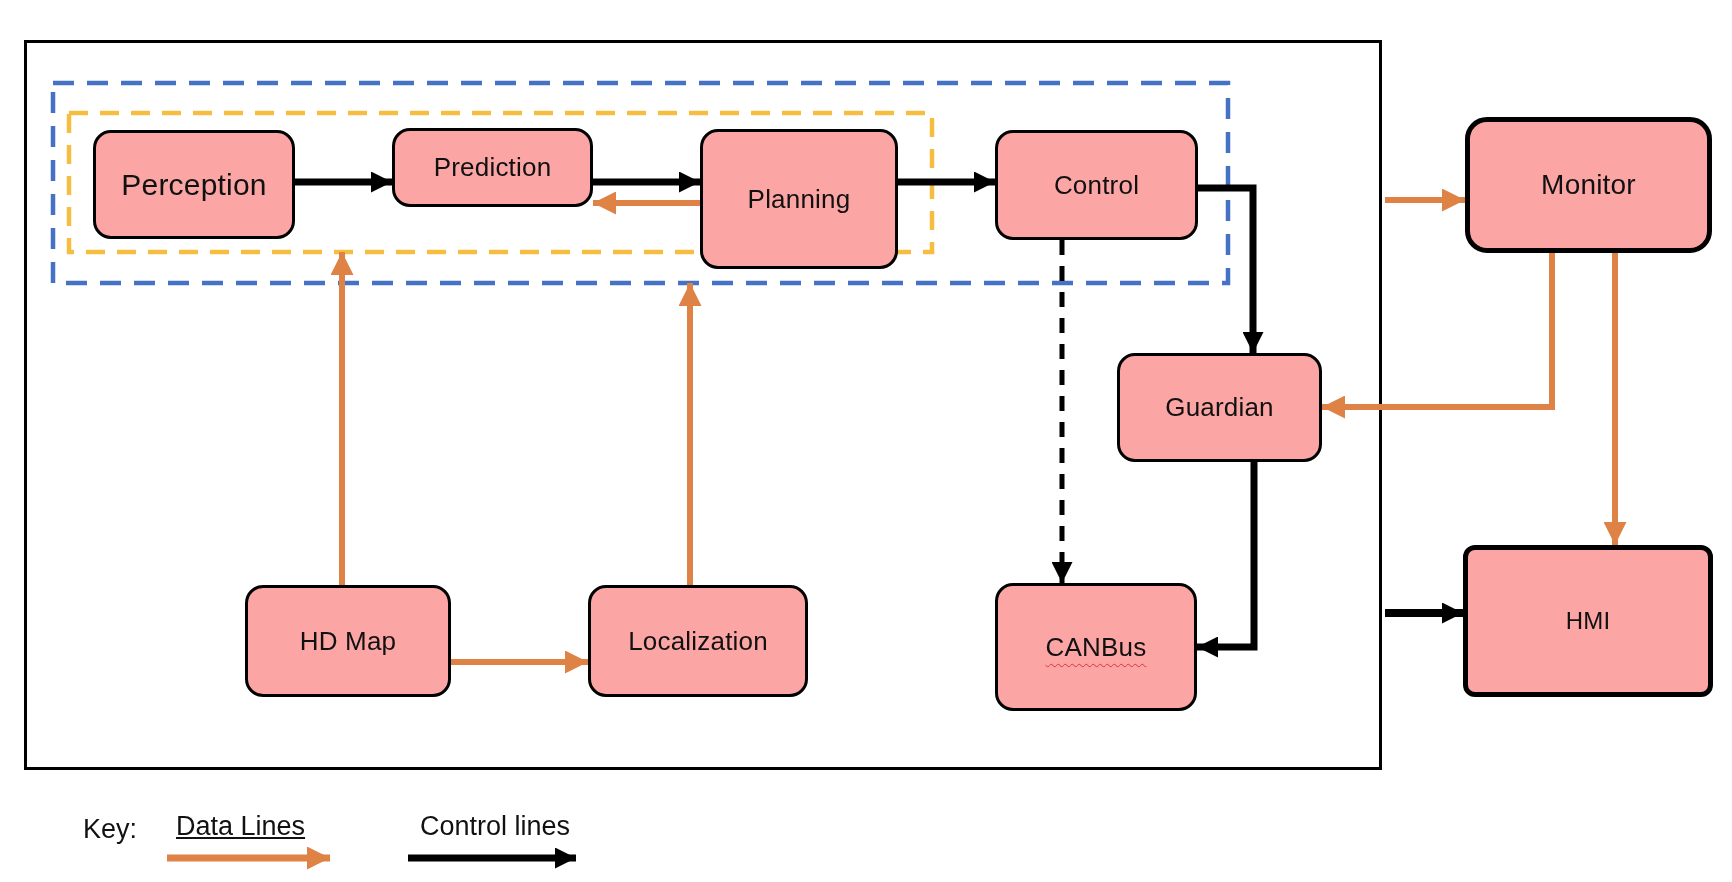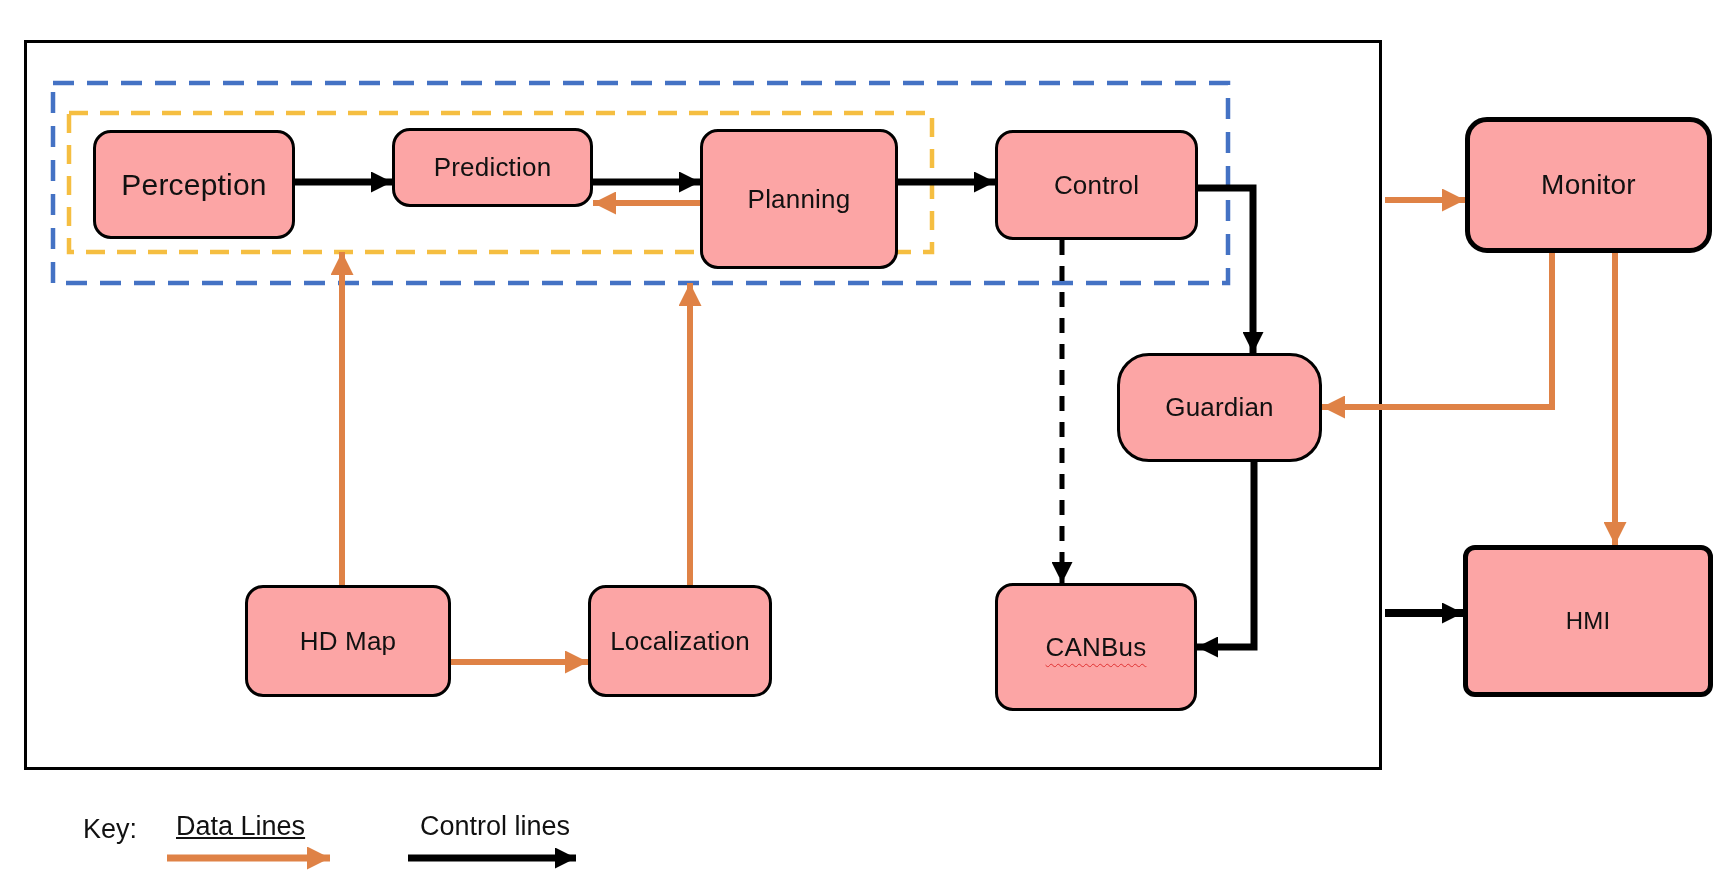--- a/index.html
+++ b/index.html
@@ -18,24 +18,24 @@
   
   .node{
     position:absolute;display:flex;align-items:center;justify-content:center;
     background:#fca5a5;border:3px solid #000;border-radius:18px;box-sizing:border-box;
     color:#111;font-size:26px;letter-spacing:0.2px;text-align:center;z-index:10;
   }
   .node-perception{left:93px;top:130px;width:202px;height:109px;font-size:30px;}
   .node-prediction{left:392px;top:128px;width:201px;height:79px;}
   .node-planning{left:700px;top:129px;width:198px;height:140px;}
   .node-control{left:995px;top:130px;width:203px;height:110px;}
-  .node-guardian{left:1117px;top:353px;width:205px;height:109px;border-radius:32px;}
+  .node-guardian{left:1117px;top:353px;width:205px;height:109px;}
   .node-canbus{left:995px;top:583px;width:202px;height:128px;}
   .node-hdmap{left:239px;top:585px;width:206px;height:112px;margin-left:6px;}
-  .node-localization{left:588px;top:585px;width:184px;height:112px;}
+  .node-localization{left:588px;top:585px;width:220px;height:112px;}
   .node-monitor{left:1465px;top:117px;width:247px;height:136px;border-width:5px;border-radius:22px;font-size:28px;align-items:center;}
   .node-hmi{left:1463px;top:545px;width:250px;height:152px;border-width:5px;border-radius:12px;font-size:24px;}
 
   .wavy-underline{
     text-decoration-line:underline;
     text-decoration-style:wavy;
     text-decoration-color:#e03131;
     text-decoration-thickness:1px;
     text-underline-offset:7px;
   }

